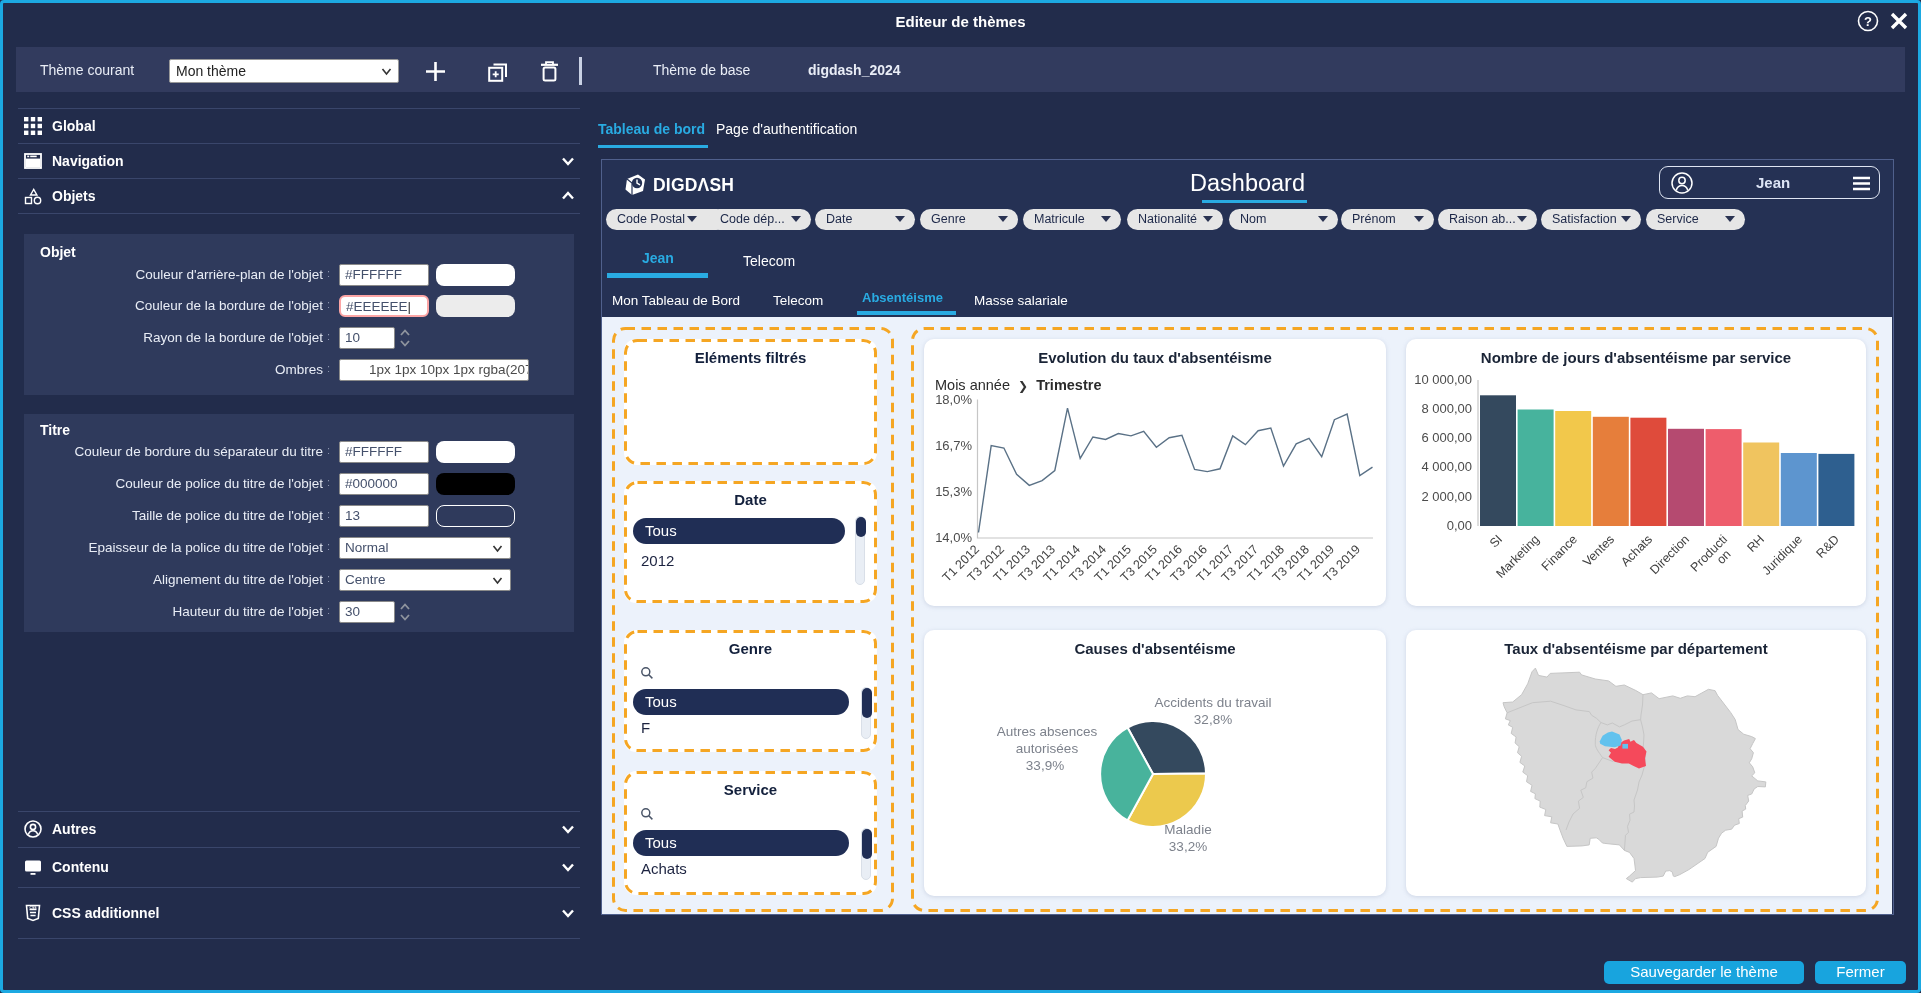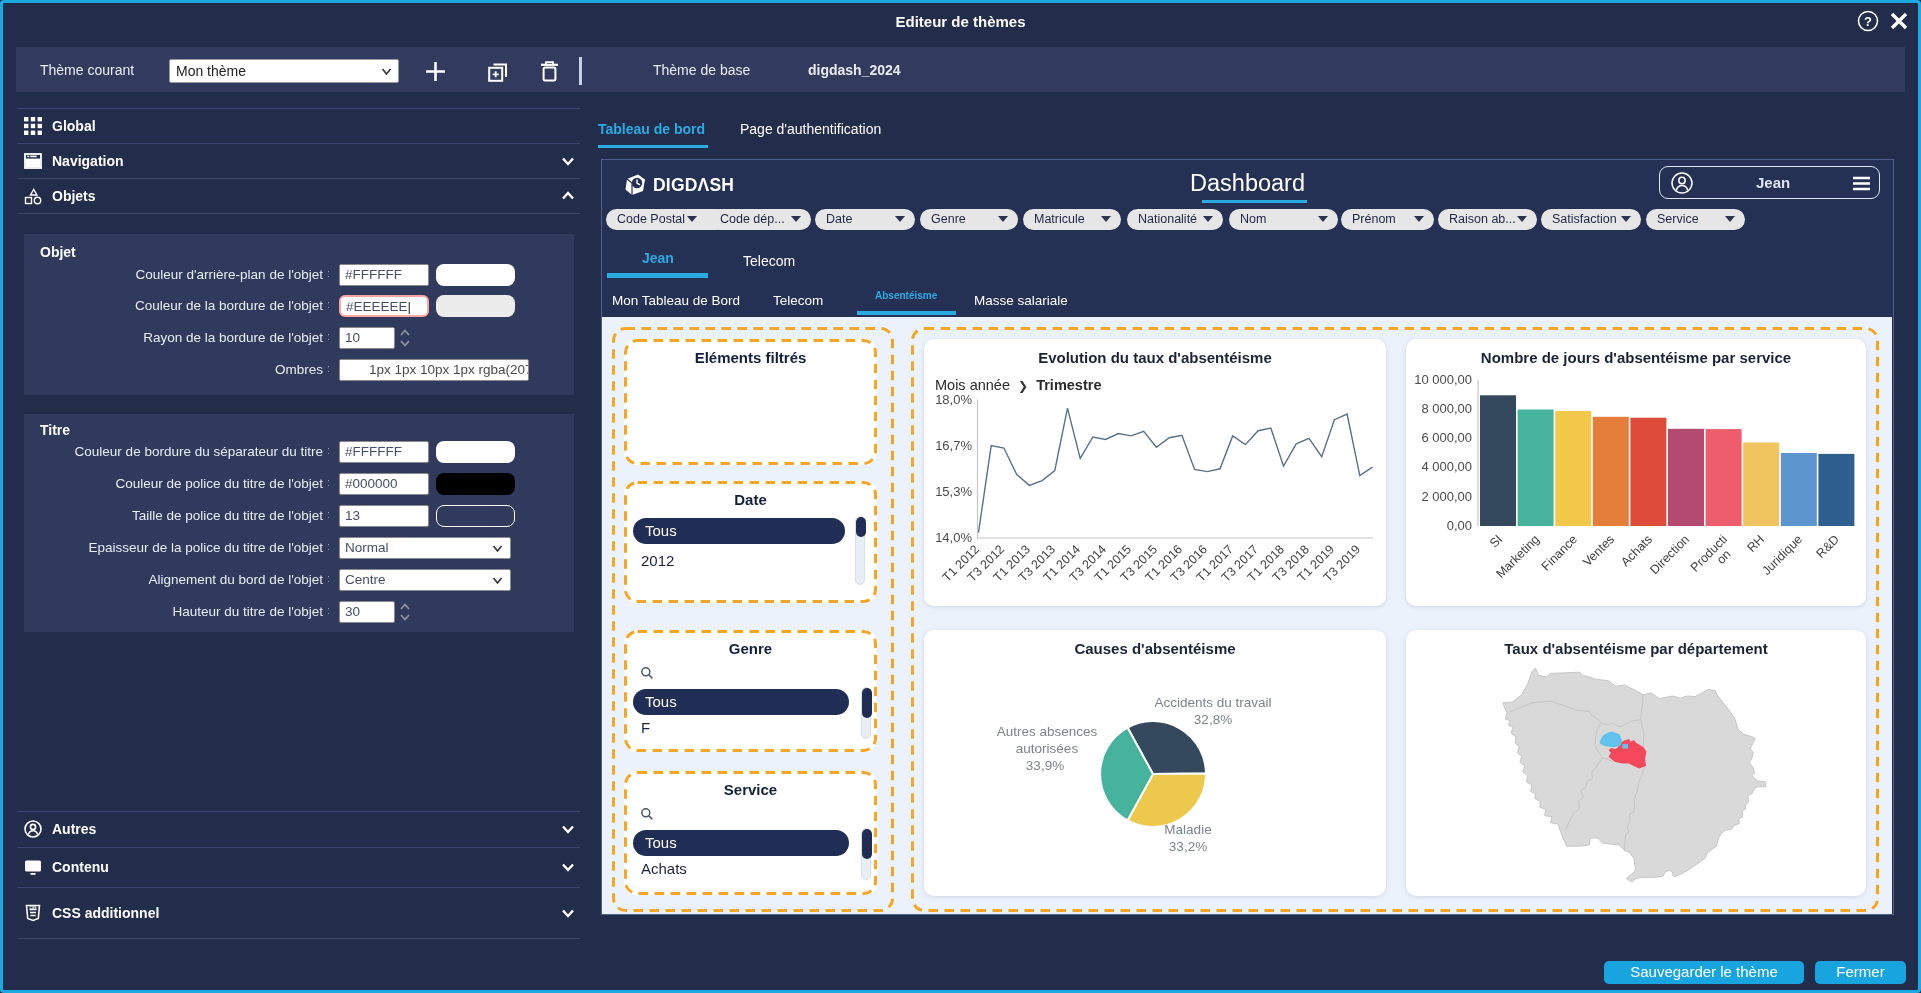--- a/index.html
+++ b/index.html
@@ -25,21 +25,21 @@
 .secrow .chev { position:absolute; left:560px; top:50%; transform:translateY(-50%); width:16px; height:16px; }
 .panel { position:absolute; left:24px; width:550px; background:#2f3a5c; }
 .panel .ptitle { position:absolute; left:16px; color:#fff; font-weight:bold; font-size:14px; }
 .frow { position:absolute; left:0; width:100%; height:22px; }
 .frow .flabel { position:absolute; left:0; width:299px; text-align:right; color:#e9edf6; font-size:13.5px; top:3px; }
 .frow .colon { position:absolute; left:303px; top:3px; color:#8a93ad; font-size:11px; }
 .frow .inp { position:absolute; left:315px; top:0; height:22px; background:#fff; border:1px solid #8a8a8a; border-radius:2px; font-size:13.5px; color:#44506b; padding:2px 5px; font-family:"Liberation Sans",sans-serif; }
 .swatch { position:absolute; left:412px; top:0; width:79px; height:22px; border-radius:8px; }
 .spinner { position:absolute; left:375px; top:0px; width:12px; height:22px; }
 .tab1 { position:absolute; color:#29abe2; font-weight:bold; font-size:14px; }
-.tab2 { position:absolute; color:#fff; font-size:14px;margin-left:24px; }
+.tab2 { position:absolute; color:#fff; font-size:14px; }
 .preview { position:absolute; left:601px; top:159px; width:1293px; height:756px; border:1px solid #50608c; background:#253154; }
 .chip { position:absolute; top:49px; height:21px; background:#e6e6e6; border-radius:11px; color:#1c2748; font-size:12.5px; padding:3px 0 0 11px; }
 .chip .car { position:absolute; top:7px; width:0; height:0; border-left:5px solid transparent; border-right:5px solid transparent; border-top:6px solid #2a3352; }
 .pcontent { position:absolute; left:0px; top:157px; width:1290px; height:597px; background:#ecf2fb; }
 .card { position:absolute; background:#fff; border-radius:10px; box-shadow:0 1px 4px rgba(150,160,190,0.35); }
 .dashedbox { position:absolute; border:3px solid transparent; border-radius:12px; }
 .ctitle { position:absolute; left:0; width:100%; text-align:center; color:#1a2436; font-weight:bold; font-size:15px; }
 .filterbox { position:absolute; left:22px; width:253px; background:#fff; border:3px solid transparent; border-radius:12px; }
 .fb-title { position:absolute; top:7px; left:0; width:100%; text-align:center; color:#13203c; font-weight:bold; font-size:15px; }
 .tous { position:absolute; left:6px; height:26px; background:#202e55; border-radius:13px; color:#fff; font-size:15px; padding:4px 0 0 12px; }
@@ -184,21 +184,21 @@
   </div>
   <div class="frow" style="top:123px;">
     <div class="flabel">Epaisseur de la police du titre de l'objet</div>
       <div class="colon">:</div>
     <div class="inp" style="width:172px;">Normal</div>
     <svg class="abs" style="left:468px;top:6px;" width="11" height="11" viewBox="0 0 11 11">
         <path d="M1.5,3 L5.5,8 L9.5,3" fill="none" stroke="#333" stroke-width="1.6"></path>
       </svg>
   </div>
   <div class="frow" style="top:155px;">
-    <div class="flabel">Alignement du bord de l'objet</div>
+    <div class="flabel">Alignement du titre de l'objet</div>
       <div class="colon">:</div>
     <div class="inp" style="width:172px;">Centre</div>
     <svg class="abs" style="left:468px;top:6px;" width="11" height="11" viewBox="0 0 11 11">
         <path d="M1.5,3 L5.5,8 L9.5,3" fill="none" stroke="#333" stroke-width="1.6"></path>
       </svg>
   </div>
   <div class="frow" style="top:187px;">
     <div class="flabel">Hauteur du titre de l'objet</div>
       <div class="colon">:</div>
     <div class="inp" style="width:56px;">30</div>
@@ -282,21 +282,21 @@
   <div class="chip" style="left:836px;width:99px;">Raison ab...<span class="car" style="left:79px;"></span></div>
   <div class="chip" style="left:939px;width:100px;">Satisfaction<span class="car" style="left:80px;"></span></div>
   <div class="chip" style="left:1044px;width:99px;">Service<span class="car" style="left:79px;"></span></div>
 
   <div class="abs" style="left:40px;top:90px;color:#29abe2;font-weight:bold;font-size:14px;">Jean</div>
   <div class="abs" style="left:5px;top:113px;width:101px;height:5px;background:#29abe2;"></div>
   <div class="abs" style="left:141px;top:93px;color:#fff;font-size:14px;">Telecom</div>
 
   <div class="abs" style="left:10px;top:133px;color:#fff;font-size:13.5px;">Mon Tableau de Bord</div>
   <div class="abs" style="left:171px;top:133px;color:#fff;font-size:13.5px;">Telecom</div>
-  <div class="abs" style="left:273px;top:130px;color:#29abe2;font-weight:bold;font-size:10px;">Absentéisme</div>
+  <div class="abs" style="left:260px;top:130px;color:#29abe2;font-weight:bold;font-size:13px;">Absentéisme</div>
   <div class="abs" style="left:255px;top:151px;width:99px;height:4px;background:#29abe2;"></div>
   <div class="abs" style="left:372px;top:133px;color:#fff;font-size:13.5px;">Masse salariale</div>
 
   <div class="pcontent">
     <div class="dashedbox" style="left:10px;top:10px;width:282px;height:585px;">
         <svg style="position:absolute;left:-3px;top:-3px;" width="282" height="585" viewBox="0 0 282 585">
           <rect x="1.5" y="1.5" width="279" height="582" rx="12" fill="none" stroke="#f5a623" stroke-width="3" stroke-dasharray="9.5,6.5"></rect>
         </svg>
       </div>
     <div class="filterbox" style="top:22px;height:126px;">

